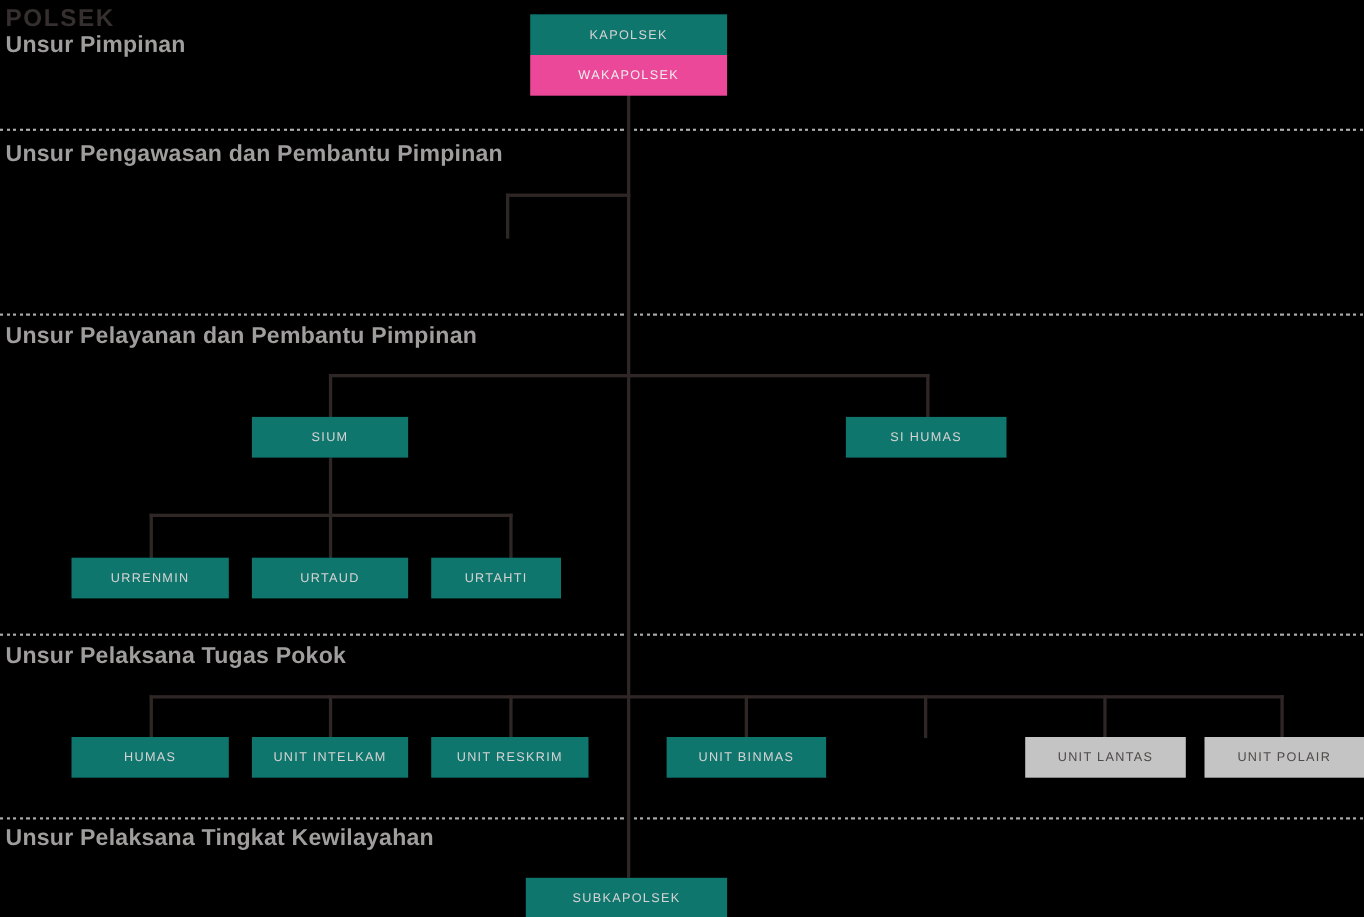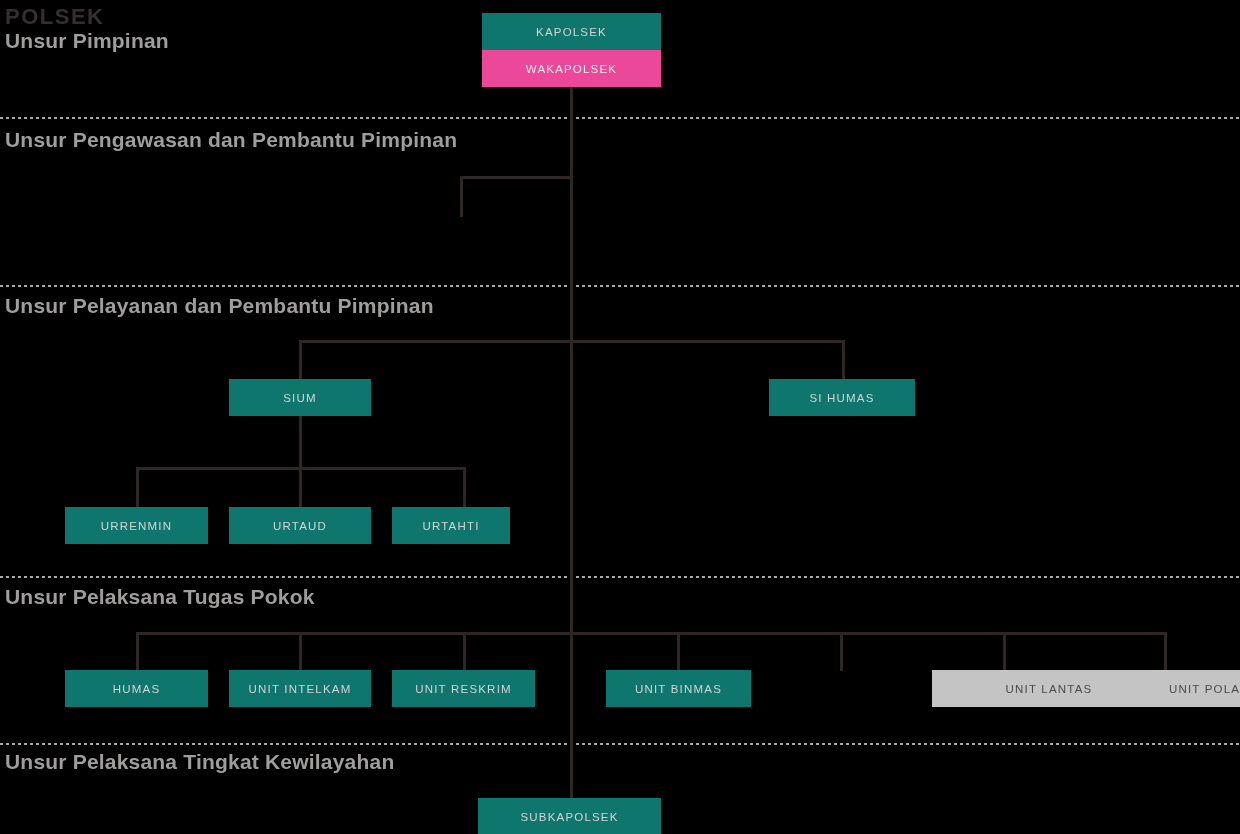--- a/index.html
+++ b/index.html
@@ -19,21 +19,21 @@
     position:absolute;left:0;width:1240px;height:2px;
     background:repeating-linear-gradient(90deg,#a9a9a9 0 3px,transparent 3px 6px);
   }
   .line{position:absolute;background:#2e2726;}
   .node{
     position:absolute;height:37px;display:flex;align-items:center;justify-content:center;
     background:#0f766e;color:#d6d3d3;font-size:11.5px;font-weight:500;
     letter-spacing:1.2px;white-space:nowrap;
   }
   .node.gray{background:#ec4899;color:#efeded;}
-  .node.light{background:#c5c4c4;color:#4e4a4a;padding-left:44px;}
+  .node.light{background:#c5c4c4;color:#4e4a4a;}
 </style>
 </head>
 <body>
 
 <div class="stage">
 
   <div class="chart-title">POLSEK</div>
   <div class="sec-label" style="top:29px">Unsur Pimpinan</div>
   <div class="sec-label" style="top:128px">Unsur Pengawasan dan Pembantu Pimpinan</div>
   <div class="sec-label" style="top:294px">Unsur Pelayanan dan Pembantu Pimpinan</div>

